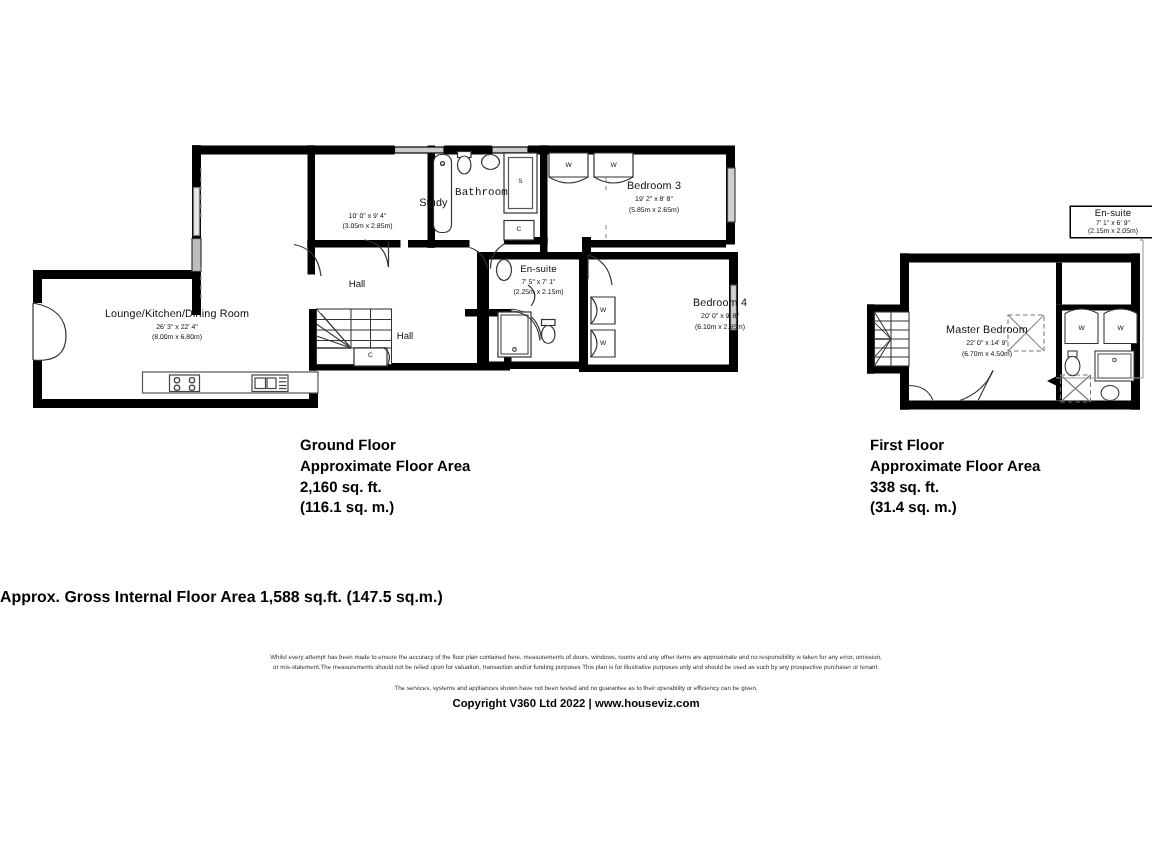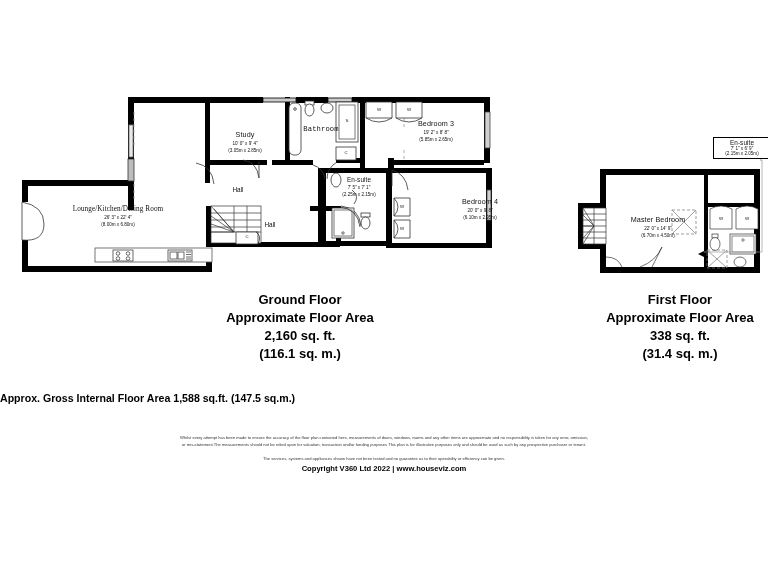--- a/index.html
+++ b/index.html
@@ -41,22 +41,21 @@
     text-align: center;
     color: #111;
   }
   .hall-label {
     font-size: 6.4px;
     text-align: center;
     color: #111;
   }
   .floor-caption {
     position: absolute;
-    text-align: center;
-    font-size: 13px;
+    font-size: 10px;
     font-weight: bold;
     color: #000;
     line-height: 1.38;
   }
   .gross-caption {
     position: absolute;
     text-align: left;
     font-size: 10.6px;
     font-weight: bold;
     color: #000;
@@ -329,25 +328,25 @@
       <line x1="760" y1="160" x2="762" y2="160" stroke="#777"></line>
       <path d="M762 160 l 0 92 l -58 0" stroke="#999"></path>
 
       <path d="M640 267 q 16 -6 22 -20" stroke="#333"></path>
       <line x1="662" y1="247" x2="652" y2="267" stroke="#333"></line>
       <path d="M606 257 q 12 0 16 10" stroke="#333"></path>
     </g>
   </g>
 </svg>
 
-<div class="txt room-name" style="left:40px; top:205px; width:156px;font-family:Liberation Serif, serif;">Lounge/Kitchen/Dining Room</div>
+<div class="txt room-name" style="left:40px; top:205px; width:156px;">Lounge/Kitchen/Dining Room</div>
 <div class="txt room-dim" style="left:40px; top:215px; width:156px;">26' 3" x 22' 4"</div>
 <div class="txt room-dim" style="left:40px; top:222px; width:156px;">(8.00m x 6.80m)</div>
 
-<div class="txt room-name" style="left:205px; top:131px; width:80px;">Study</div>
+<div class="txt room-name" style="left:205px; top:131px; width:80px;padding-left:44px;">Study</div>
 <div class="txt room-dim" style="left:205px; top:141px; width:80px;">10' 0" x 9' 4"</div>
 <div class="txt room-dim" style="left:205px; top:148px; width:80px;">(3.05m x 2.85m)</div>
 
 <div class="txt room-name" style="left:292px; top:125px; width:58px;font-family:Liberation Mono, monospace;">Bathroom</div>
 
 <div class="txt room-name" style="left:396px; top:120px; width:80px;">Bedroom 3</div>
 <div class="txt room-dim" style="left:396px; top:130px; width:80px;">19' 2" x 8' 8"</div>
 <div class="txt room-dim" style="left:396px; top:137px; width:80px;">(5.85m x 2.65m)</div>
 
 <div class="txt room-name" style="left:440px; top:198px; width:80px;">Bedroom 4</div>

